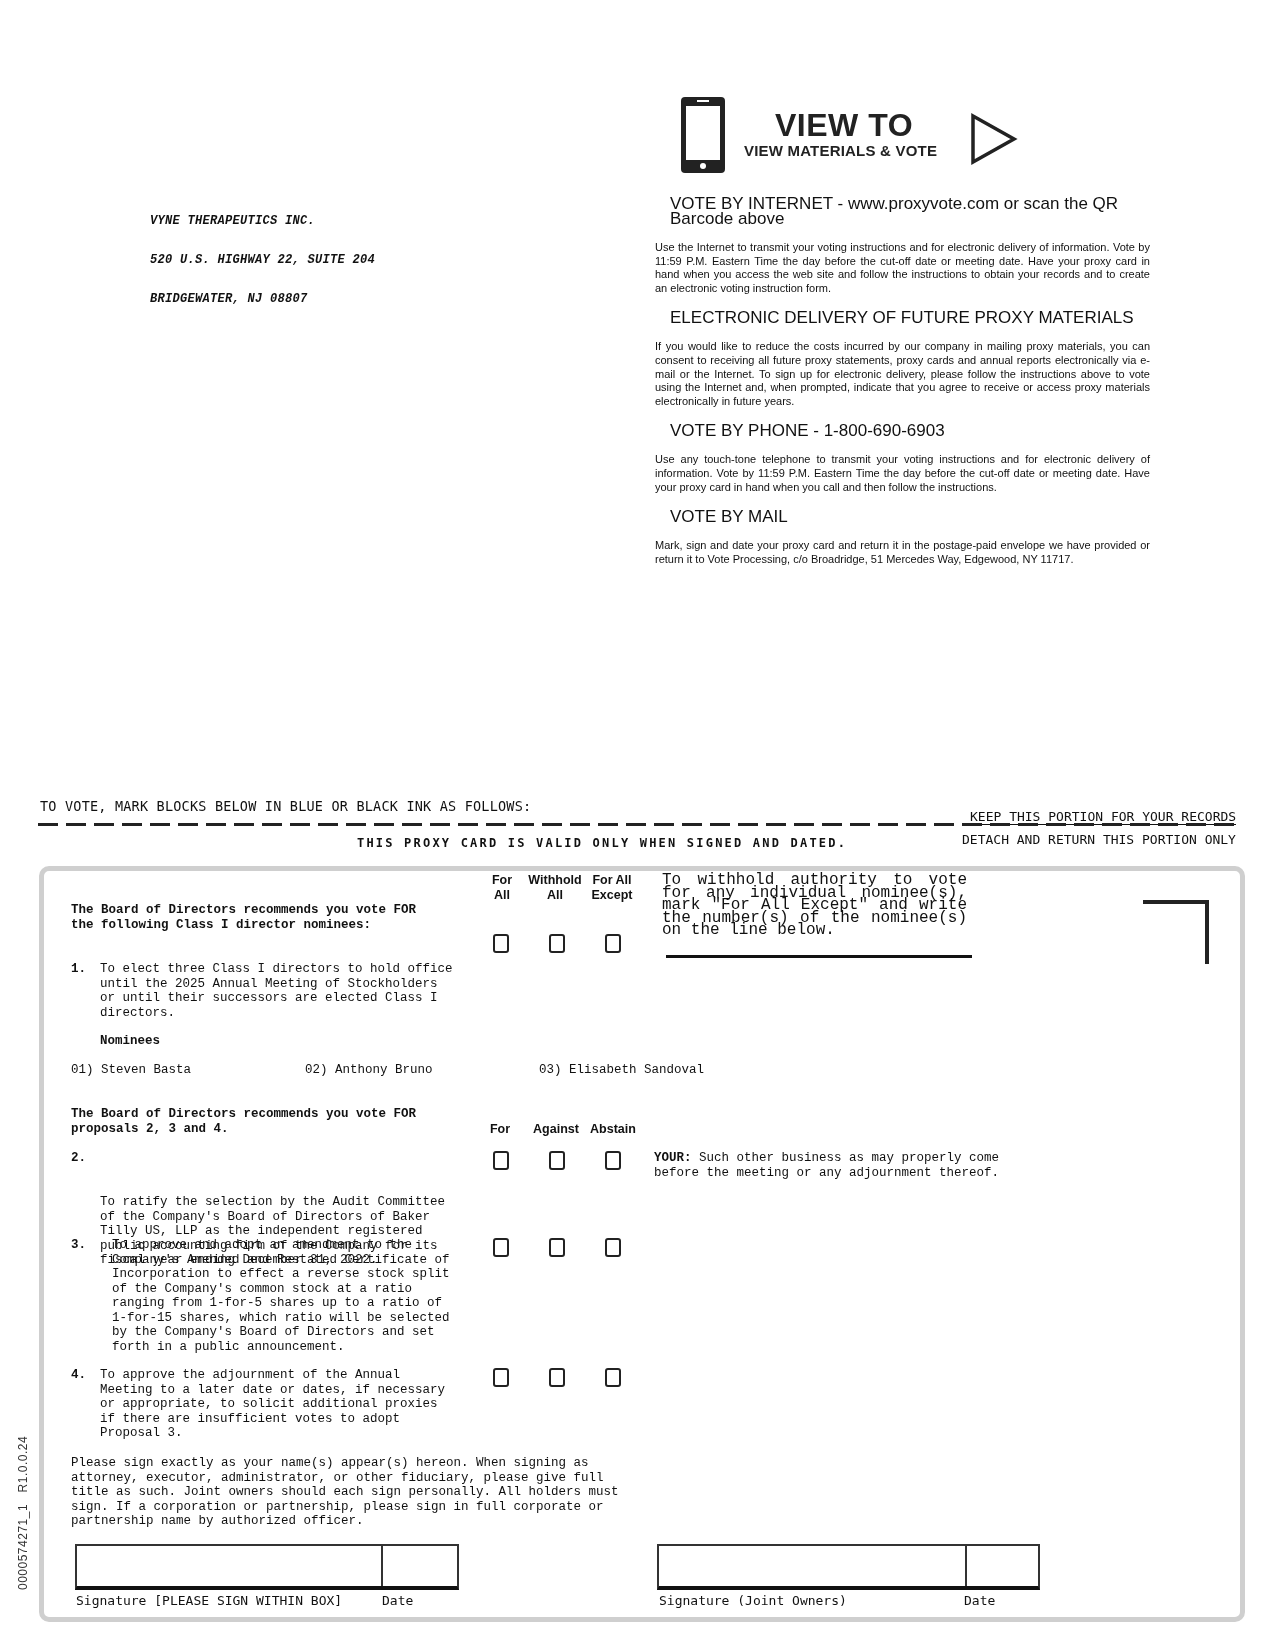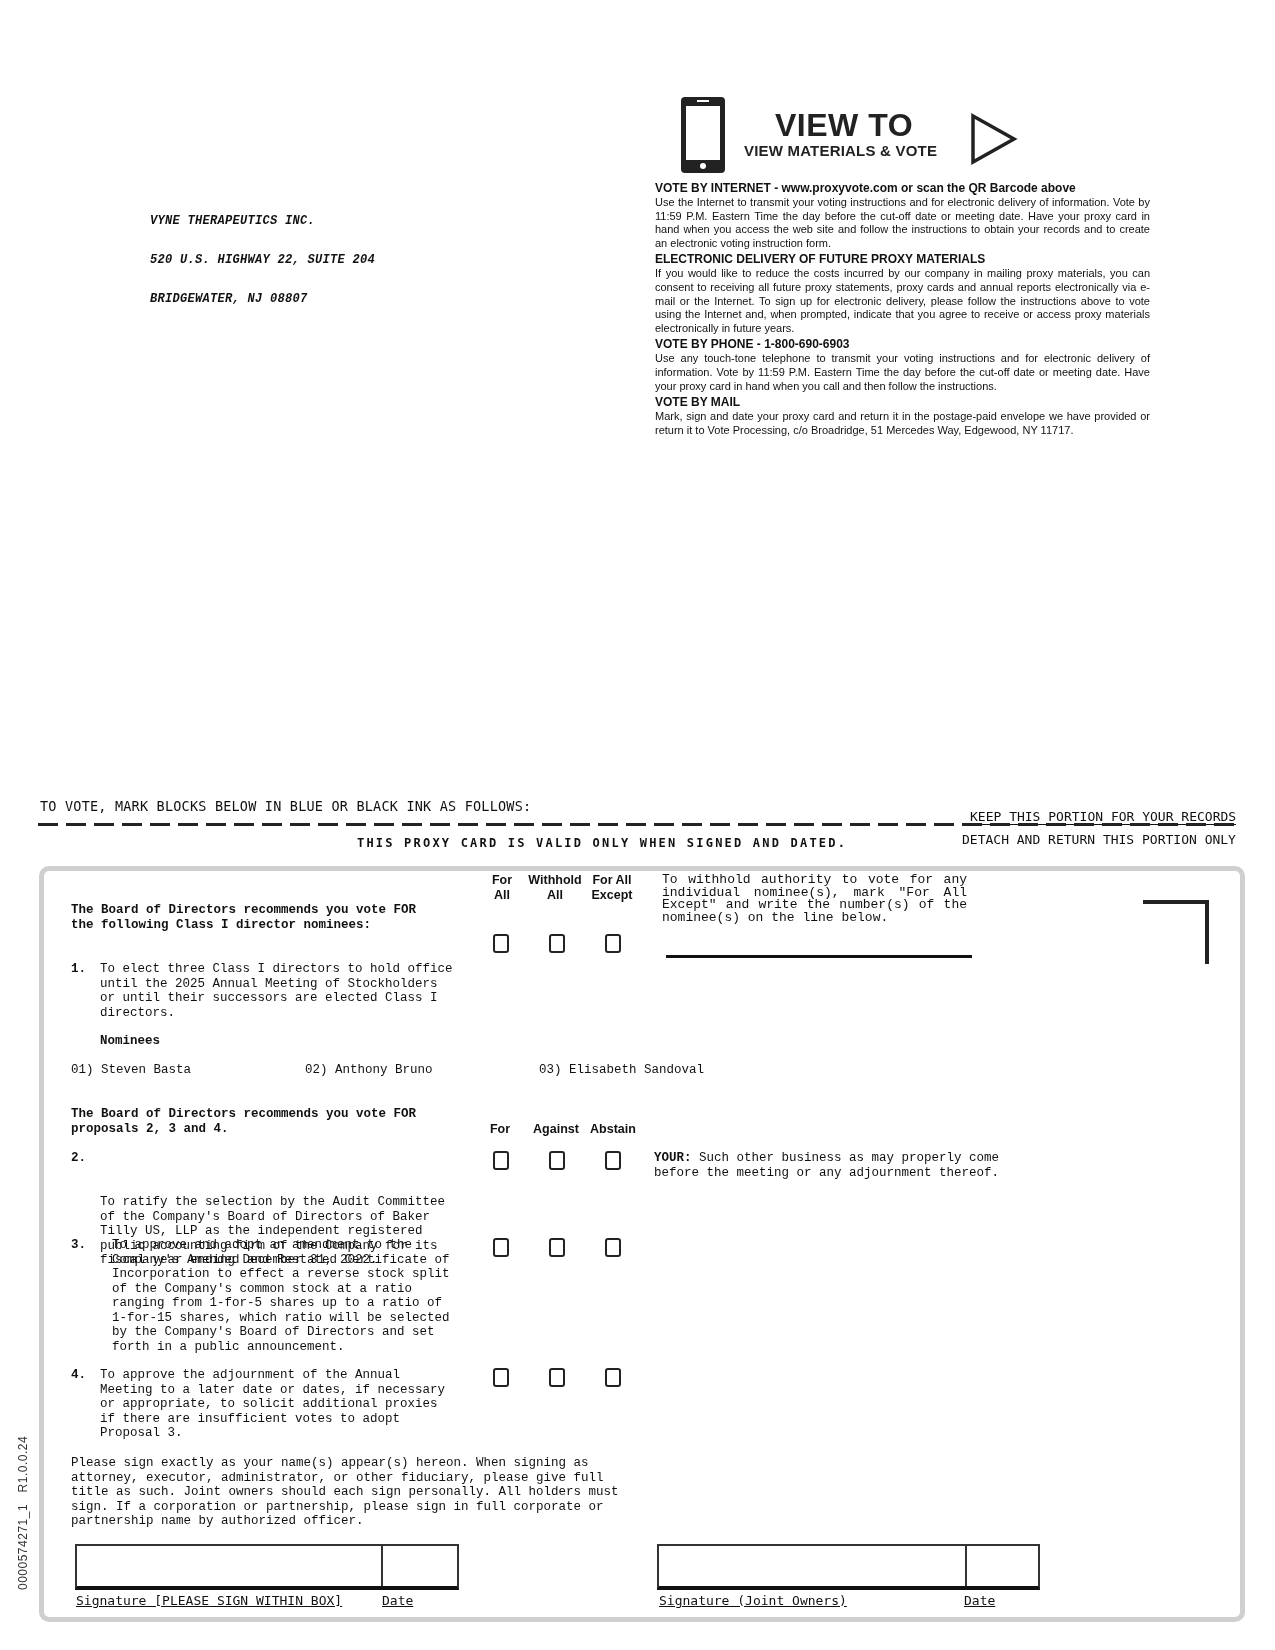--- a/index.html
+++ b/index.html
@@ -12,44 +12,44 @@
   
   .addr { left:150px; top:189px; font-size:12px; font-style:italic; font-weight:bold; line-height:13px; letter-spacing:0.3px; white-space:pre; }
 
   
   .phone { left:680px; top:96px; width:46px; height:78px; }
   .scan-title { left:775px; top:108px; font-size:32px; font-weight:bold; letter-spacing:0.5px; color:#222; line-height:34px; }
   .scan-sub { left:744px; top:142px; font-size:15px; font-weight:bold; color:#222; letter-spacing:0.2px; }
   .play { left:970px; top:113px; width:48px; height:52px; }
 
   .instr { left:655px; top:181px; width:495px; font-size:11px; line-height:13.6px; }
-  .instr h4 { margin:0; font-size:12px; font-weight:bold; line-height:15px; }
+  .instr h4 { margin:15px; font-size:17px; font-weight:normal; line-height:15px; }
   .instr p { margin:0 0 2px 0; text-align:justify; }
 
   .to-vote { left:40px; top:798px; font-size:13.5px; letter-spacing:0.2px; }
   .keep { left:970px; top:809px; font-size:13px; border-bottom:1px solid #111; }
   .dashes { left:38px; top:823px; width:1200px; height:3px;
             background:repeating-linear-gradient(90deg,#222 0 20px,transparent 20px 28px); }
   .detach { left:962px; top:832px; font-size:13px; }
   .valid { left:357px; top:836px; font-size:12px; font-weight:bold; letter-spacing:2.2px; }
 
   .card { left:39px; top:866px; width:1196px; height:746px; border:5px solid #cfcfcf; border-radius:10px; }
   .corner { left:1143px; top:900px; width:62px; height:60px; border-top:4px solid #222; border-right:4px solid #222; }
 
   .col-head { font-size:12.5px; font-weight:bold; text-align:center; line-height:15px; }
   .box { width:12px; height:15px; border:2px solid #222; border-radius:3px; }
 
   .txt { font-size:12.5px; line-height:14.5px; white-space:pre; }
   .bold { font-weight:bold; }
 
-  .withhold-note { left:662px; top:874px; width:305px; font-size:13px; line-height:12.6px; text-align:justify; }
+  .withhold-note { left:662px; top:874px; width:305px; font-size:16px; line-height:12.6px; text-align:justify; }
   .nominee-line { left:666px; top:955px; width:306px; height:3px; background:#111; }
 
   .sig-box { border:2px solid #333; height:40px; border-bottom:4px solid #111; }
-  .sig-label { font-size:13px;text-decoration:underline; }
+  .sig-label { font-size:13px; }
   .side-code { left:16px; top:1590px; transform-origin:0 0; transform:rotate(-90deg); font-size:12px; color:#333; white-space:pre; letter-spacing:0.5px; }
 </style>
 </head>
 <body>
 
 <div class="abs mono addr">
   <div>VYNE THERAPEUTICS INC.</div>
   <div>520 U.S. HIGHWAY 22, SUITE 204</div>
   <div>BRIDGEWATER, NJ 08807</div>
 </div>

